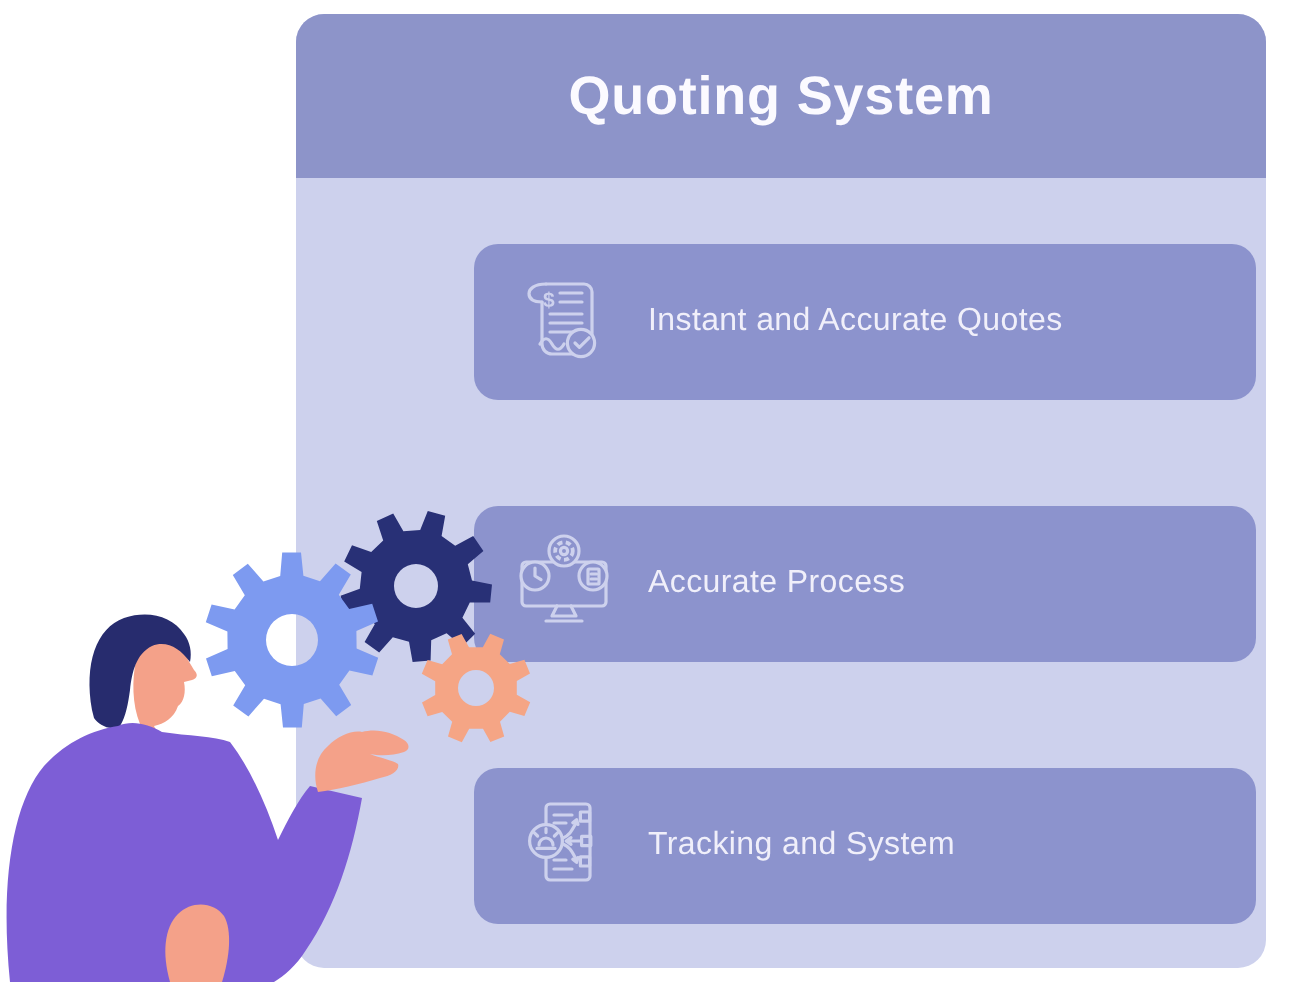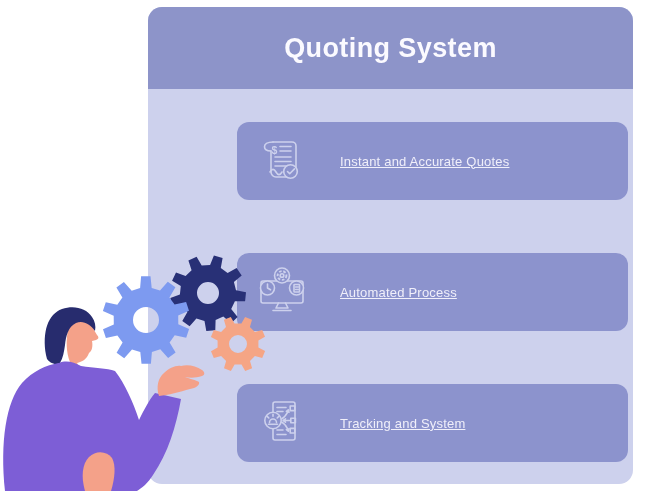--- a/index.html
+++ b/index.html
@@ -49,25 +49,24 @@
     display:flex; align-items:center;
     cursor:pointer;
   }
   .card .icon-box{
     width:56px; height:56px;
     margin-left:17px;
     flex:0 0 auto;
   }
   .card .label{
     color:var(--card_text);
-    font-size:13px;
+    font-size:16px;
     letter-spacing:0.2px;
-    margin-left:30px;
+    margin-left:14px;
     white-space:nowrap;
-    text-decoration:underline;
   }
   .ico{ stroke:var(--icon_stroke); stroke-width:1.6; fill:none;
         stroke-linecap:round; stroke-linejoin:round; }
   .ico-fill{ fill:var(--card_bg); stroke:var(--icon_stroke); stroke-width:1.6;
         stroke-linecap:round; stroke-linejoin:round; }
   .ico-text{ fill:var(--icon_stroke); stroke:none;
         font-family:"Liberation Sans",sans-serif; font-weight:700; }
   .ico-dash{ stroke:var(--icon_stroke); stroke-width:1.9; fill:none; }
   .figure{
     position:absolute; left:0; top:0;
@@ -103,21 +102,21 @@
     <path class="ico" d="M24.5,39 l-2.5,5 h12 l-2.5,-5 M19,46.5 h18"></path>
     <circle class="ico-fill" cx="28" cy="11.5" r="7.5"></circle>
     <circle class="ico-dash" cx="28" cy="11.5" r="4.4" stroke-dasharray="2.6 1.7"></circle>
     <circle class="ico" cx="28" cy="11.5" r="1.8"></circle>
     <circle class="ico-fill" cx="13.5" cy="24" r="7"></circle>
     <path class="ico" d="M13.5,20 v4 l3,1.8"></path>
     <circle class="ico-fill" cx="42.5" cy="24" r="7"></circle>
     <rect class="ico" x="40" y="20.5" width="5.5" height="7.5" rx="0.5"></rect>
     <path class="ico" d="M41.5,23 h2.8 M41.5,25.5 h2.8" stroke-width="1.1"></path>
   </svg>
-  <span class="label">Automated Process</span>
+  <span class="label">Accurate Process</span>
 </div>
 
 <div class="card" style="top:384px">
   <svg class="icon-box" viewBox="0 0 56 56">
     <rect class="ico" x="19" y="7" width="22" height="38" rx="2"></rect>
     <path class="ico" d="M23,12.5 h9 M23,16.5 h6 M23,35 h6 M23,39.5 h9"></path>
     <path class="ico" d="M29.5,25.5 h6.5 M31.5,23.8 l-2.4,1.7 l2.4,1.7"></path>
     <path class="ico" d="M27.5,24 C31,22.5 32,20 34.2,16.2 M32.4,16.4 l1.9,-1.6 l0.7,2.4"></path>
     <path class="ico" d="M27.5,27 C31,28.5 32,31 34.2,34.8 M32.4,34.6 l1.9,1.6 l0.7,-2.4"></path>
     <rect class="ico" x="36.2" y="11" width="4.6" height="4.6"></rect>

